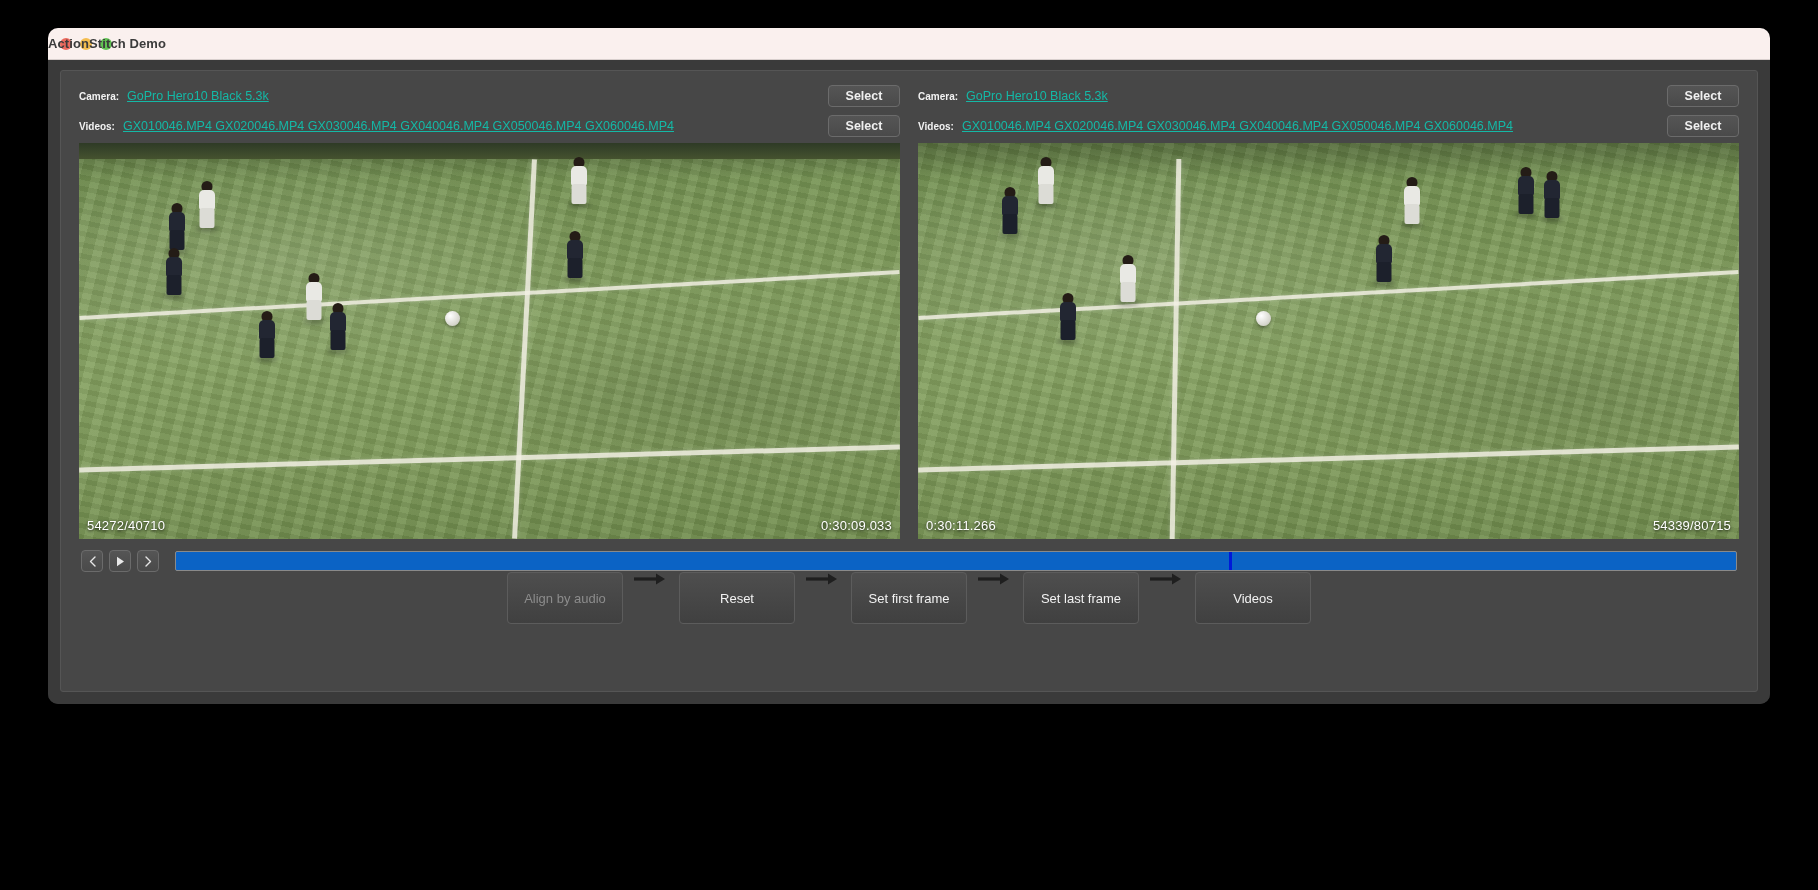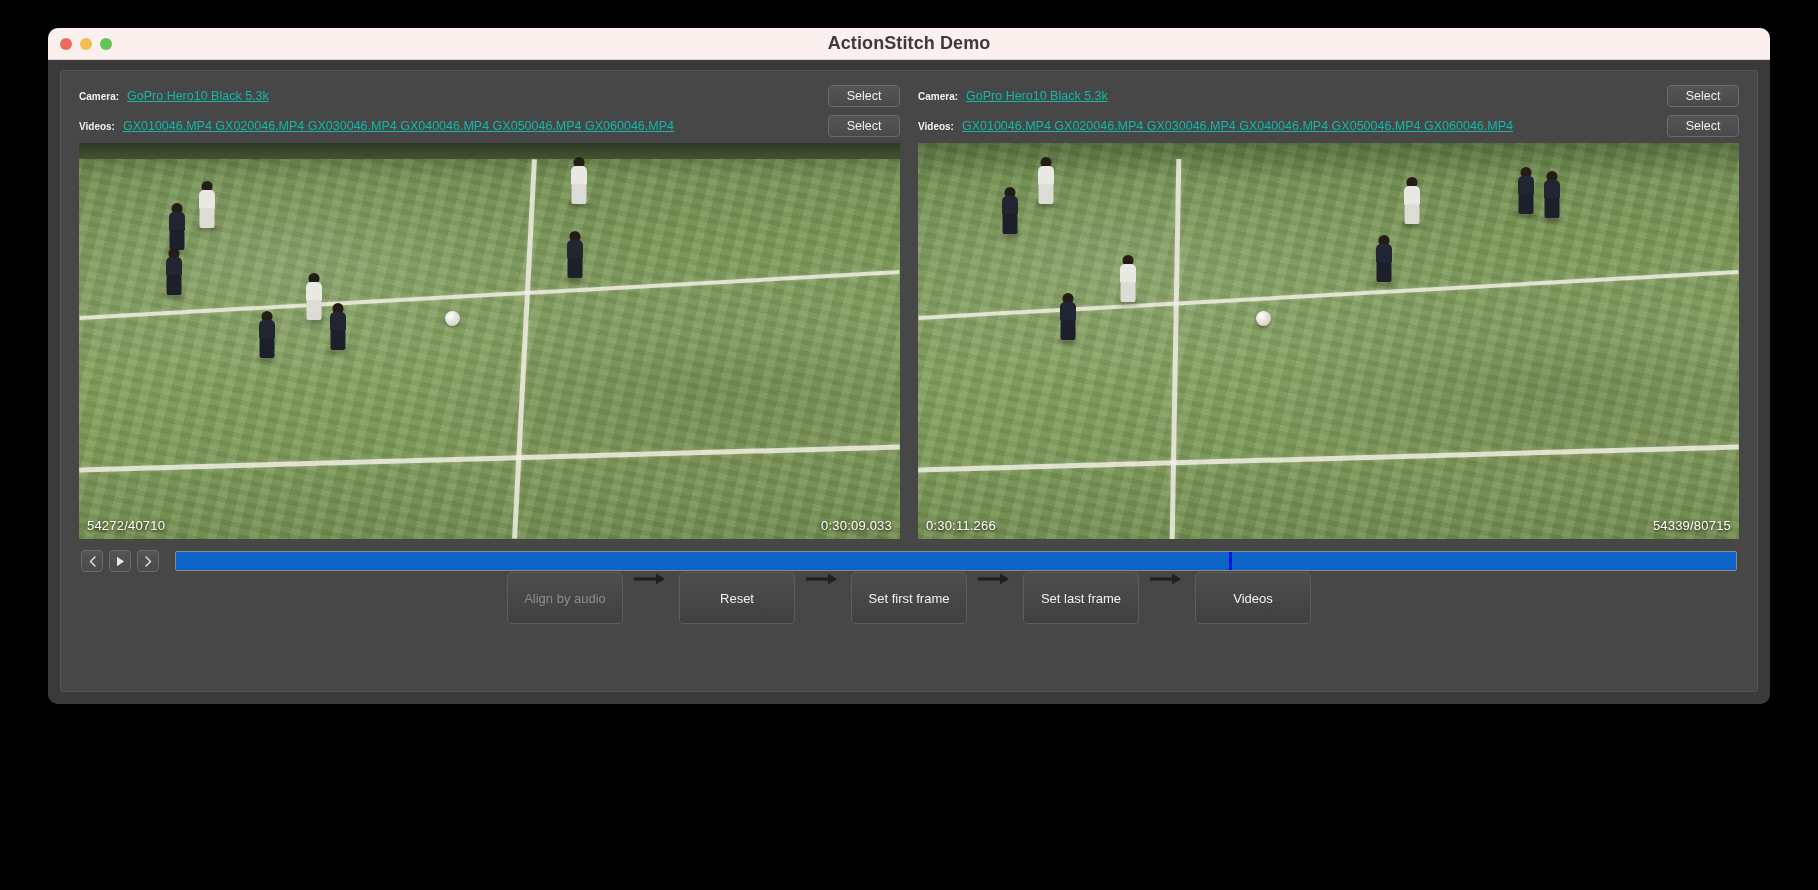--- a/index.html
+++ b/index.html
@@ -38,22 +38,21 @@
     gap: 8px;
     margin-left: 12px;
   }
   .tl { width: 12px; height: 12px; border-radius: 50%; display: block; }
   .tl.close { background: #ec6a5e; }
   .tl.min   { background: #f4bd4f; }
   .tl.max   { background: #61c454; }
   #window-title {
     position: absolute;
     left: 0; right: 0;
-    text-align: center;
-    font-size: 18px;
+    font-size: 13px;
     font-weight: bold;
     color: #3b3b3b;
     letter-spacing: 0.1px;
     pointer-events: none;
   }
 
   
   #window-body {
     flex: 1 1 auto;
     background: #3a3a3a;
@@ -141,20 +140,21 @@
     color: #f0f0f0;
     font-size: 12.5px;
     font-family: "Liberation Sans", sans-serif;
     cursor: default;
   }
   .btn-select {
     width: 72px;
     height: 22px;
     flex: 0 0 72px;
     margin-left: 8px;
+    font-weight: bold;
   }
 
   
   .video-frame {
     position: relative;
     width: 100%;
     height: 396px;
     overflow: hidden;
     background: #3c5a32;
   }

